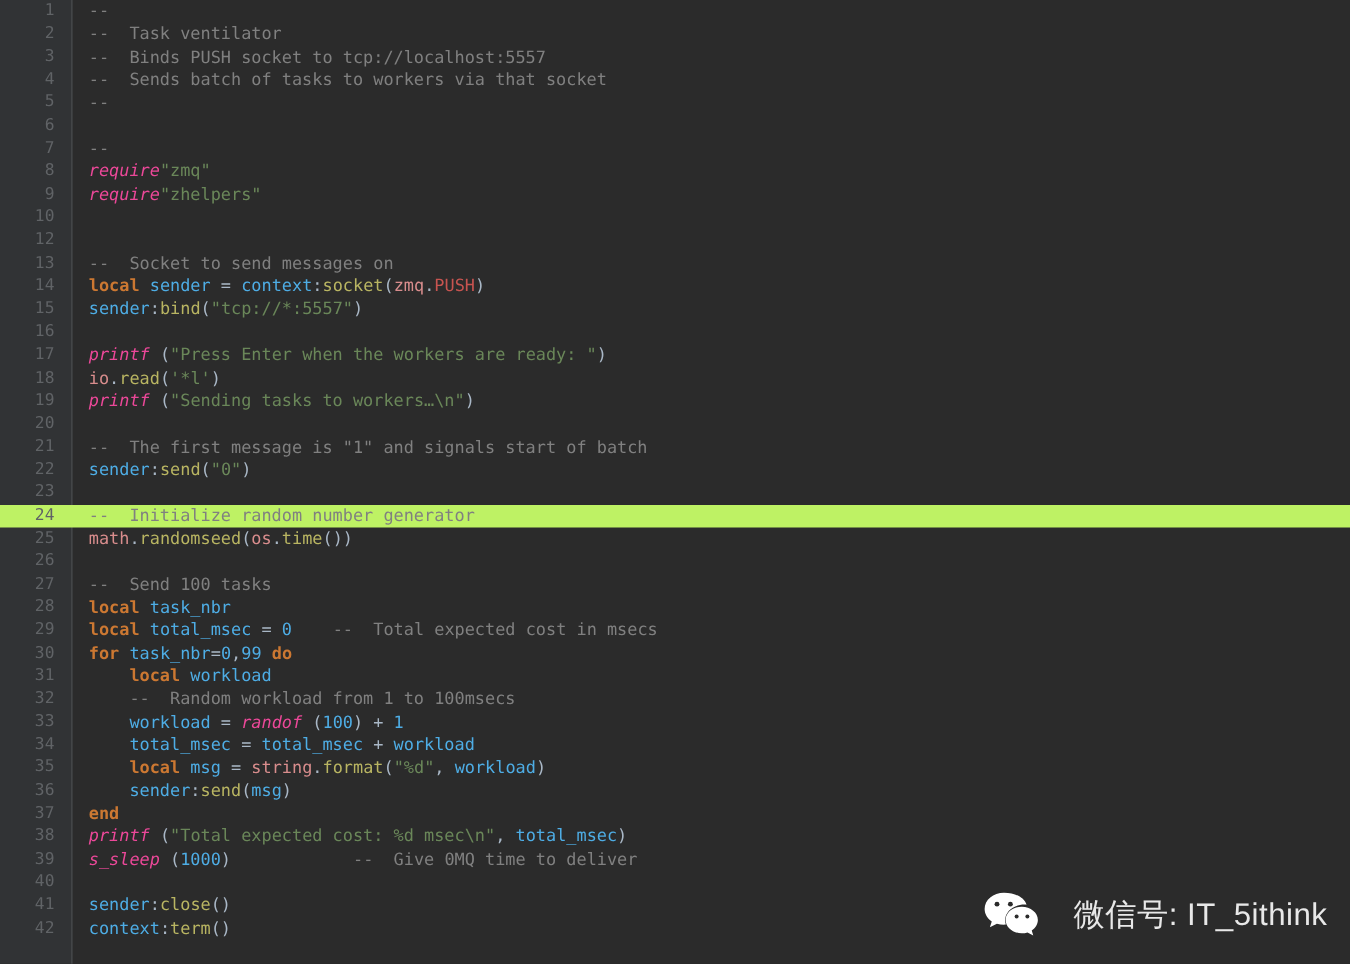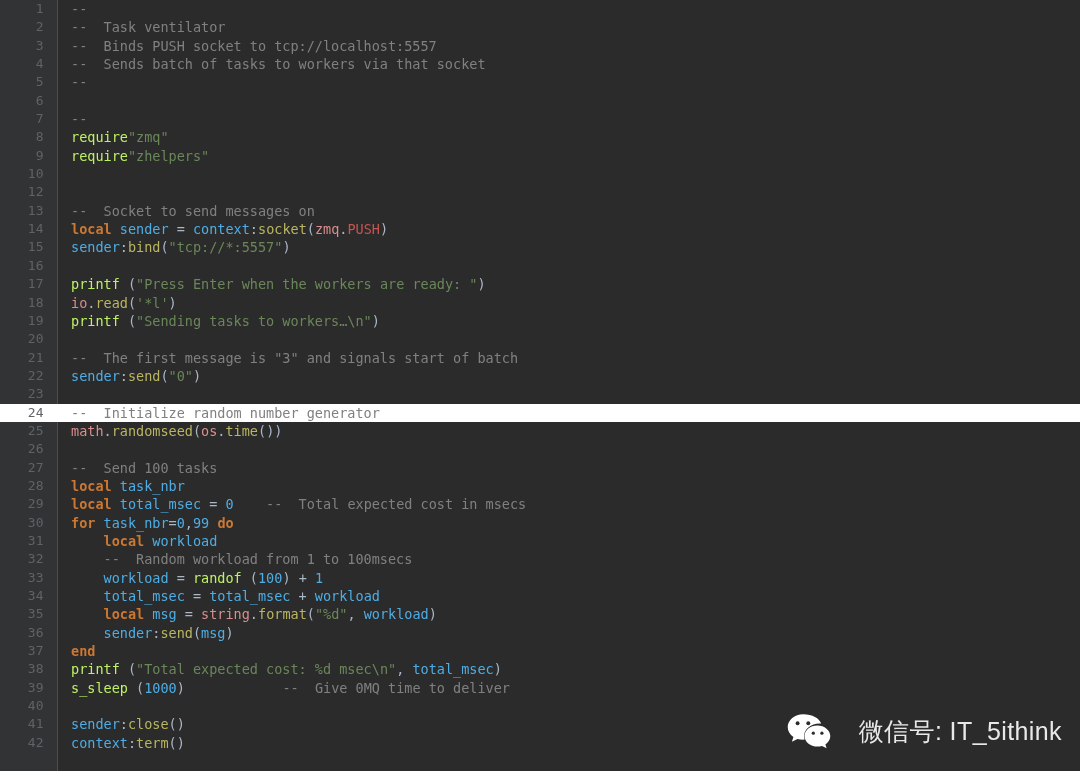--- a/index.html
+++ b/index.html
@@ -40,21 +40,21 @@
 
   
   .row {
     position: relative;
     height: 18.35px;
     line-height: 18.35px;
     white-space: pre;
     font-size: 13.5px;
   }
   .row.current {
-    background: #ffffff;
+    background: #bef264;
   }
   .ln {
     position: absolute;
     left: 0;
     width: 44px;
     text-align: right;
     color: #606366;
     font-size: 13px;
     letter-spacing: 0.3px;
   }
@@ -63,21 +63,21 @@
     left: 71px;
     color: #a9b7c6;
   }
 
   
   .cmt  { color: #808080; }
   .kw   { color: #cc7832; font-weight: bold; }
   .str  { color: #6a8759; }
   .num  { color: #4eade5; }
   .ident{ color: #4eade5; }
-  .fn   { color: #bef264; }
+  .fn   { color: #ec4899; font-style: italic; }
   .meth { color: #b9b562; }
   .lib  { color: #d98d8d; }
   .cnst { color: #c75450; }
   .punc { color: #a9b7c6; }
   .op   { color: #a9b7c6; }
 
   
   #watermark {
     position: absolute;
     right: 18px;
@@ -117,21 +117,21 @@
       <div class="row"><span class="ln">10</span><span class="code"></span></div>
       <div class="row"><span class="ln">12</span><span class="code"></span></div>
       <div class="row"><span class="ln">13</span><span class="code"><span class="cmt">--  Socket to send messages on</span></span></div>
       <div class="row"><span class="ln">14</span><span class="code"><span class="kw">local</span><span class="punc"> </span><span class="ident">sender</span><span class="op"> = </span><span class="ident">context</span><span class="punc">:</span><span class="meth">socket</span><span class="punc">(</span><span class="lib">zmq</span><span class="punc">.</span><span class="cnst">PUSH</span><span class="punc">)</span></span></div>
       <div class="row"><span class="ln">15</span><span class="code"><span class="ident">sender</span><span class="punc">:</span><span class="meth">bind</span><span class="punc">(</span><span class="str">"tcp://*:5557"</span><span class="punc">)</span></span></div>
       <div class="row"><span class="ln">16</span><span class="code"></span></div>
       <div class="row"><span class="ln">17</span><span class="code"><span class="fn">printf</span><span class="punc"> (</span><span class="str">"Press Enter when the workers are ready: "</span><span class="punc">)</span></span></div>
       <div class="row"><span class="ln">18</span><span class="code"><span class="lib">io</span><span class="punc">.</span><span class="meth">read</span><span class="punc">(</span><span class="str">'*l'</span><span class="punc">)</span></span></div>
       <div class="row"><span class="ln">19</span><span class="code"><span class="fn">printf</span><span class="punc"> (</span><span class="str">"Sending tasks to workers…\n"</span><span class="punc">)</span></span></div>
       <div class="row"><span class="ln">20</span><span class="code"></span></div>
-      <div class="row"><span class="ln">21</span><span class="code"><span class="cmt">--  The first message is "3" and signals start of batch</span></span></div>
+      <div class="row"><span class="ln">21</span><span class="code"><span class="cmt">--  The first message is "1" and signals start of batch</span></span></div>
       <div class="row"><span class="ln">22</span><span class="code"><span class="ident">sender</span><span class="punc">:</span><span class="meth">send</span><span class="punc">(</span><span class="str">"0"</span><span class="punc">)</span></span></div>
       <div class="row"><span class="ln">23</span><span class="code"></span></div>
       <div class="row current"><span class="ln">24</span><span class="code"><span class="cmt">--  Initialize random number generator</span></span></div>
       <div class="row"><span class="ln">25</span><span class="code"><span class="lib">math</span><span class="punc">.</span><span class="meth">randomseed</span><span class="punc">(</span><span class="lib">os</span><span class="punc">.</span><span class="meth">time</span><span class="punc">())</span></span></div>
       <div class="row"><span class="ln">26</span><span class="code"></span></div>
       <div class="row"><span class="ln">27</span><span class="code"><span class="cmt">--  Send 100 tasks</span></span></div>
       <div class="row"><span class="ln">28</span><span class="code"><span class="kw">local</span><span class="punc"> </span><span class="ident">task_nbr</span></span></div>
       <div class="row"><span class="ln">29</span><span class="code"><span class="kw">local</span><span class="punc"> </span><span class="ident">total_msec</span><span class="op"> = </span><span class="num">0</span><span class="punc">    </span><span class="cmt">--  Total expected cost in msecs</span></span></div>
       <div class="row"><span class="ln">30</span><span class="code"><span class="kw">for</span><span class="punc"> </span><span class="ident">task_nbr</span><span class="op">=</span><span class="num">0</span><span class="punc">,</span><span class="num">99</span><span class="punc"> </span><span class="kw">do</span></span></div>
       <div class="row"><span class="ln">31</span><span class="code"><span class="punc">    </span><span class="kw">local</span><span class="punc"> </span><span class="ident">workload</span></span></div>

